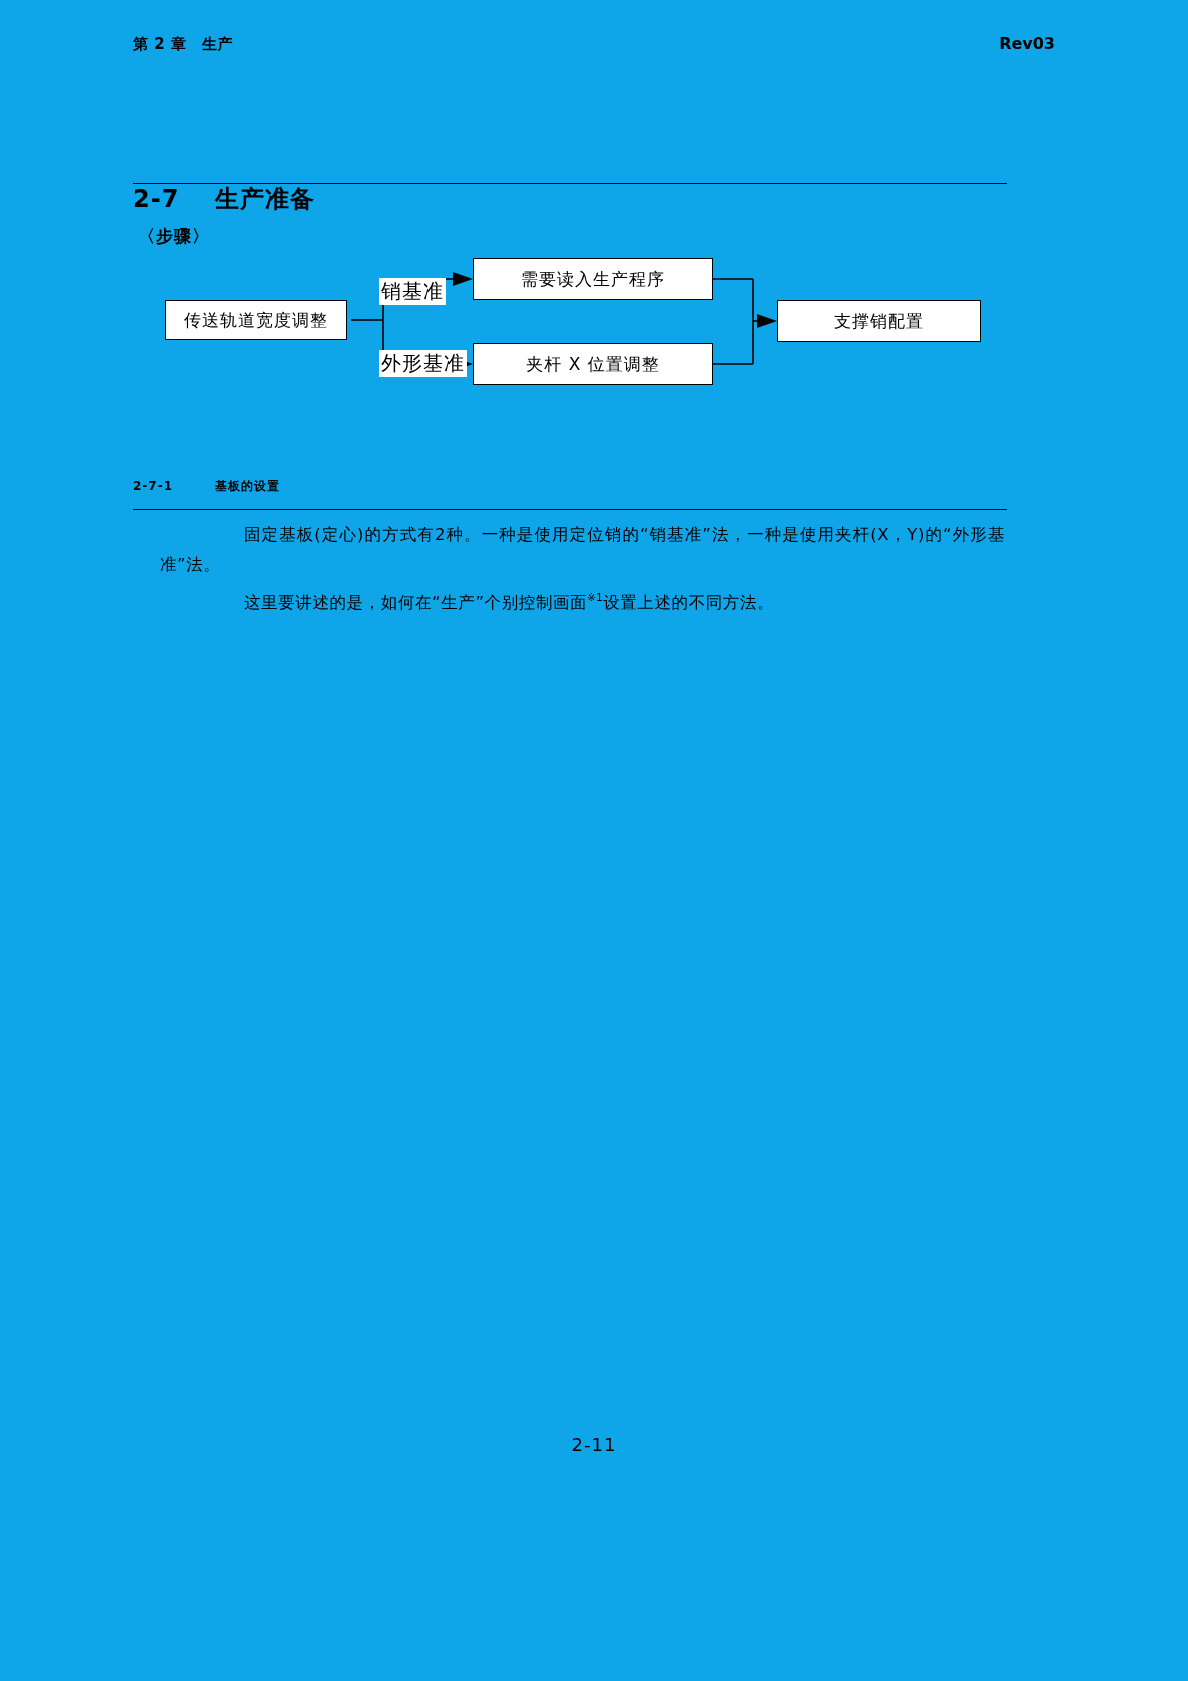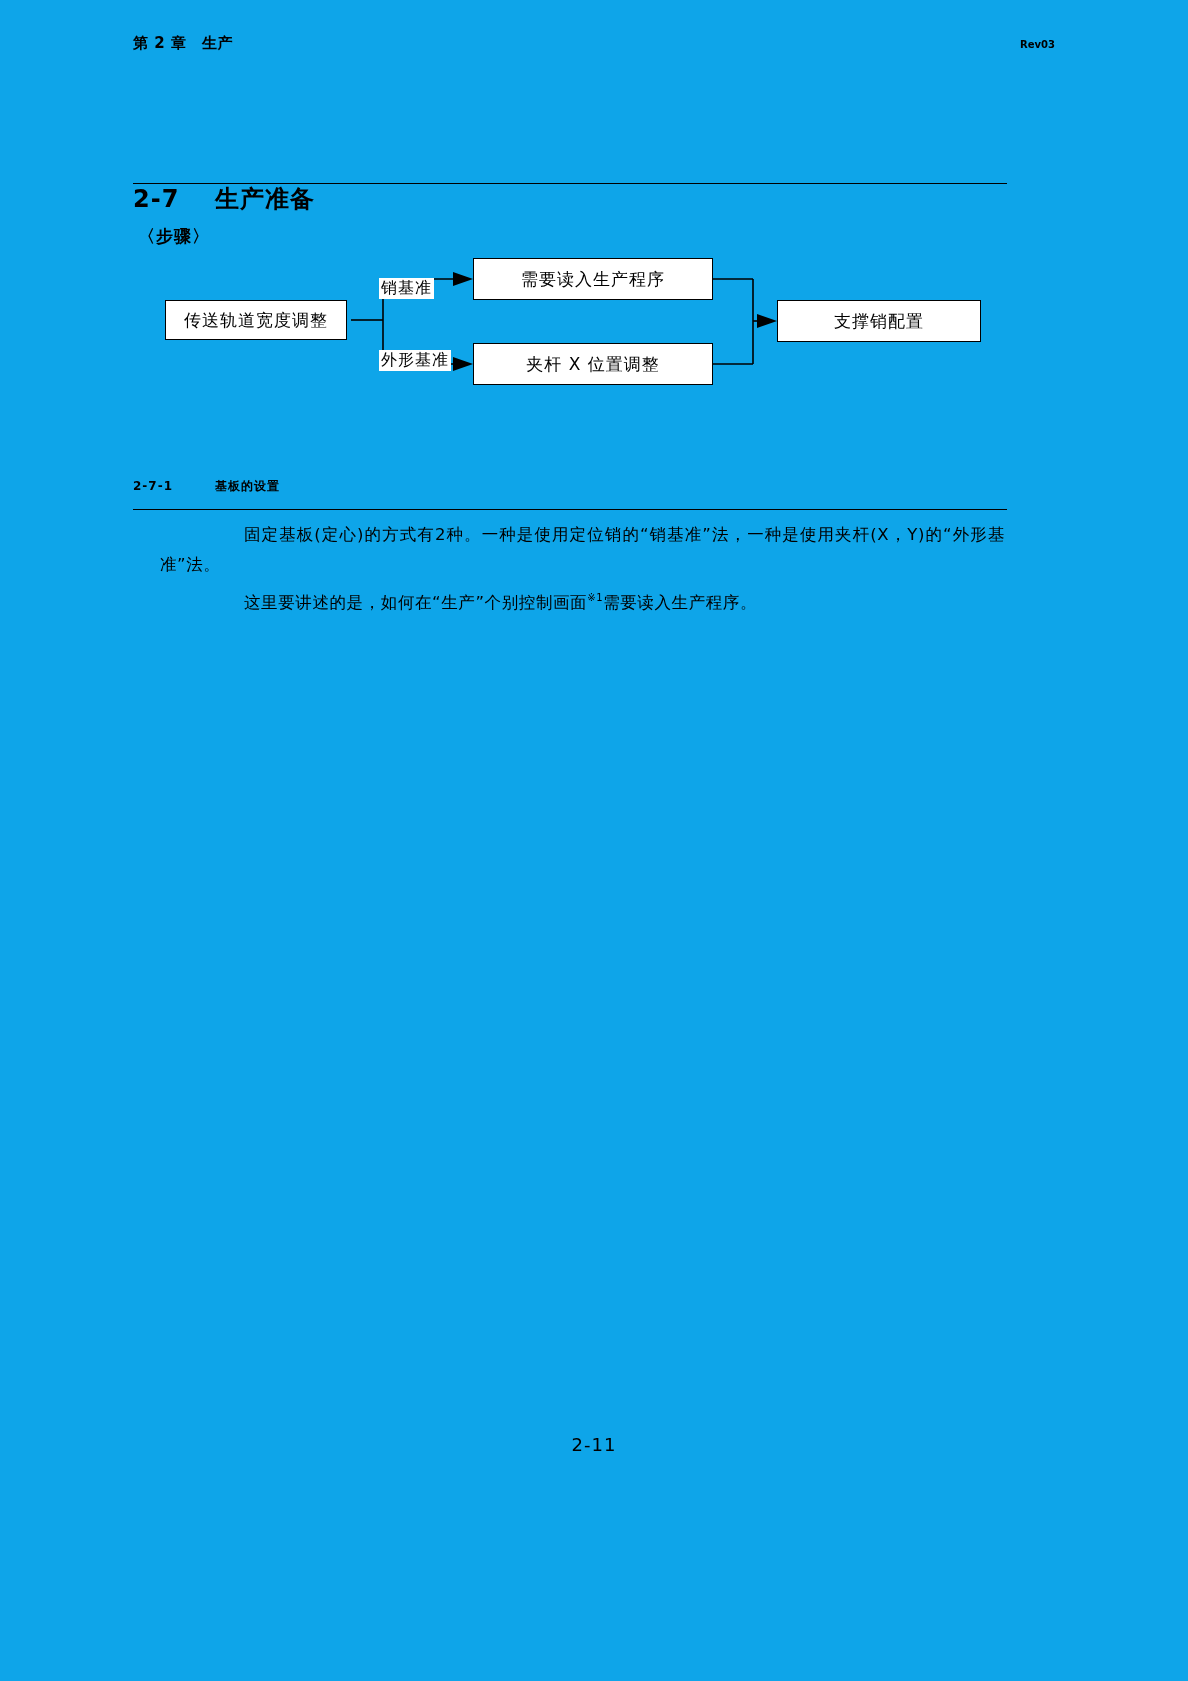--- a/index.html
+++ b/index.html
@@ -31,21 +31,21 @@
     width: 922px;
     display: flex;
     justify-content: space-between;
     align-items: baseline;
     font-size: 15px;
     font-family: "DejaVu Sans", "Liberation Sans", sans-serif;
     font-weight: 600;
     letter-spacing: .5px;
   }
   .header .left { white-space: pre; }
-  .header .right { font-size: 10px; letter-spacing: 0; }
+  .header .right { font-size: 16px; letter-spacing: 0; }
 
   
   .sec-title {
     position: absolute;
     left: 133px;
     top: 140px;
     width: 874px;
     display: flex;
     align-items: baseline;
     font-family: "DejaVu Sans", "Liberation Sans", sans-serif;
@@ -93,21 +93,21 @@
     font-family: "DejaVu Sans", "Liberation Sans", sans-serif;
     box-sizing: border-box;
   }
   #node-track  { left: 32px;  top: 50px;  width: 182px; height: 40px; }
   #node-pin    { left: 340px; top: 8px;   width: 240px; height: 42px; }
   #node-clamp  { left: 340px; top: 93px;  width: 240px; height: 42px; }
   #node-support{ left: 644px; top: 50px;  width: 204px; height: 42px; }
 
   .edge-label {
     position: absolute;
-    font-size: 16px;
+    font-size: 20px;
     letter-spacing: 1px;
     font-family: "DejaVu Sans", "Liberation Sans", sans-serif;
     background: #fff;
     padding: 0 2px;
   }
   #lbl-pin   { left: 246px; top: 28px; }
   #lbl-shape { left: 246px; top: 100px; }
 
   .flow svg { position: absolute; left: 0; top: 0; }
 
@@ -231,21 +231,21 @@
 
   <div class="sub-title">
     <span class="num">2-7-1</span>
     <span>基板的设置</span>
   </div>
   <div class="sub-rule"></div>
 
   <div class="para" id="para1">固定基板(定心)的方式有2种。一种是使用定位销的“销基准”法，一种是使用夹杆(X，Y)的“外形基准”法。</div>
 
   <div class="para" id="para2">
-    <span>这里要讲述的是，如何在“生产”个别控制画面</span><span class="sup">※1</span><span>需要读入生产程序。</span>
+    <span>这里要讲述的是，如何在“生产”个别控制画面</span><span class="sup">※1</span><span>设置上述的不同方法。</span>
   </div>
 
 
   <div class="footer">
     <span>2-11</span>
   </div>
 
 </div>
 
 </body></html>

